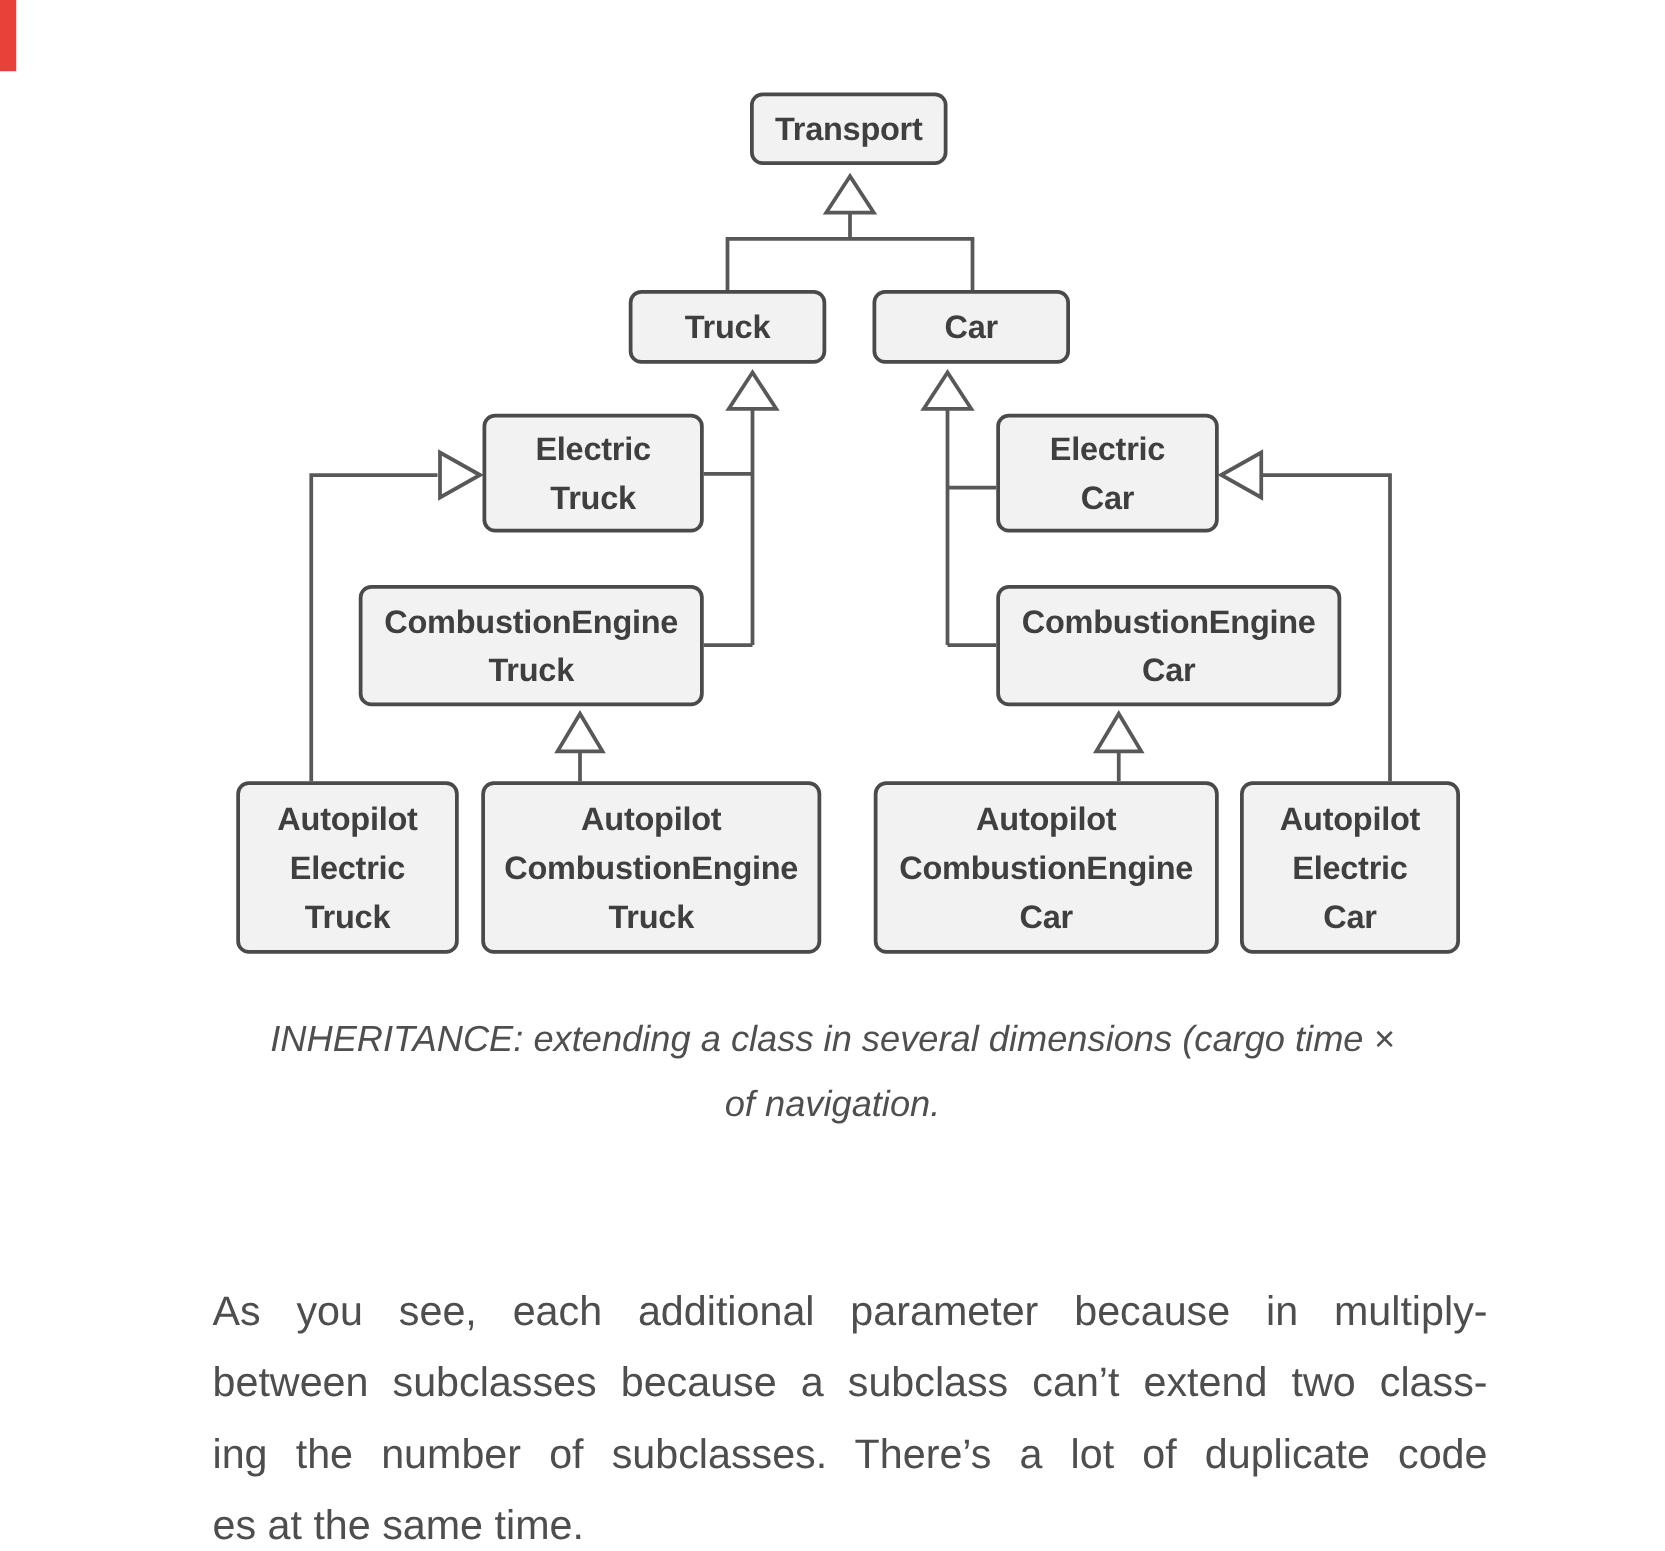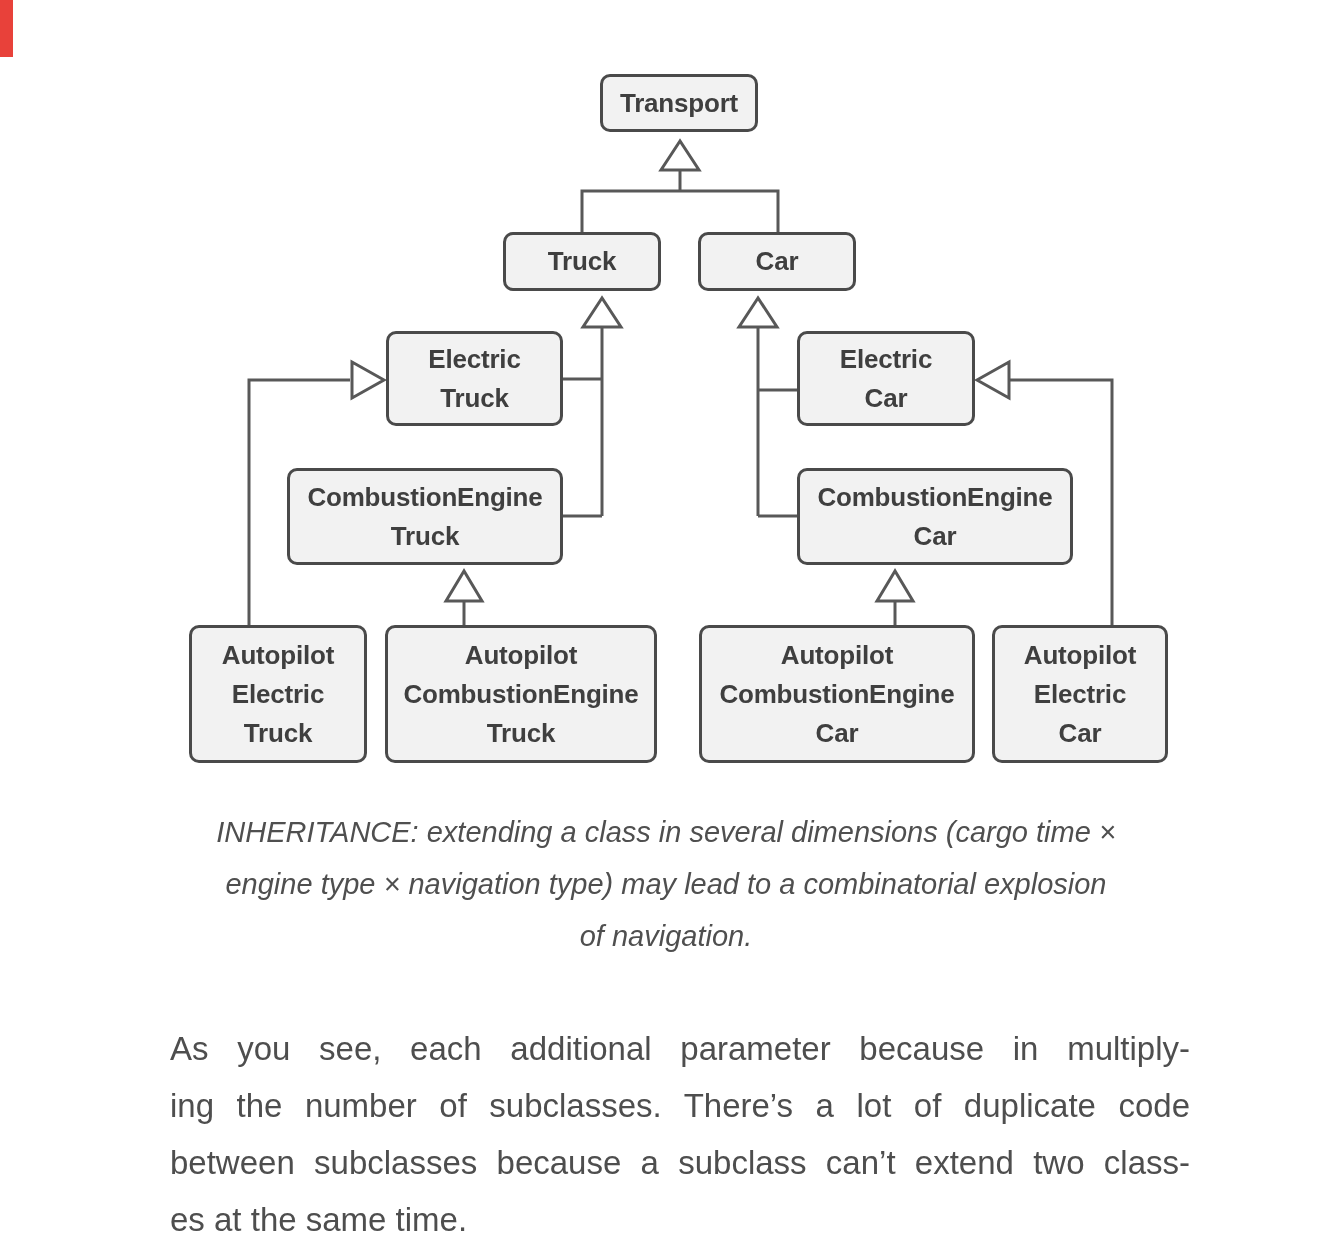--- a/index.html
+++ b/index.html
@@ -121,24 +121,23 @@
 CombustionEngine
 Car</div>
 
     <div class="node" style="left:992px;top:625px;width:176px;height:138px;">Autopilot
 Electric
 Car</div>
   </div>
 
   <div class="caption">
     <div>INHERITANCE: extending a class in several dimensions (cargo time ×</div>
-    <div>engine type × navigation type) may lead to a combinatorial explosion</div>
     <div>of navigation.</div>
   </div>
 
   <div class="paragraph">
     <div class="jline">As you see, each additional parameter because in multiply-</div>
+    <div class="jline">between subclasses because a subclass can’t extend two class-</div>
     <div class="jline">ing the number of subclasses. There’s a lot of duplicate code</div>
-    <div class="jline">between subclasses because a subclass can’t extend two class-</div>
     <div class="lline">es at the same time.</div>
   </div>
 
 </div>
 
 </body></html>

